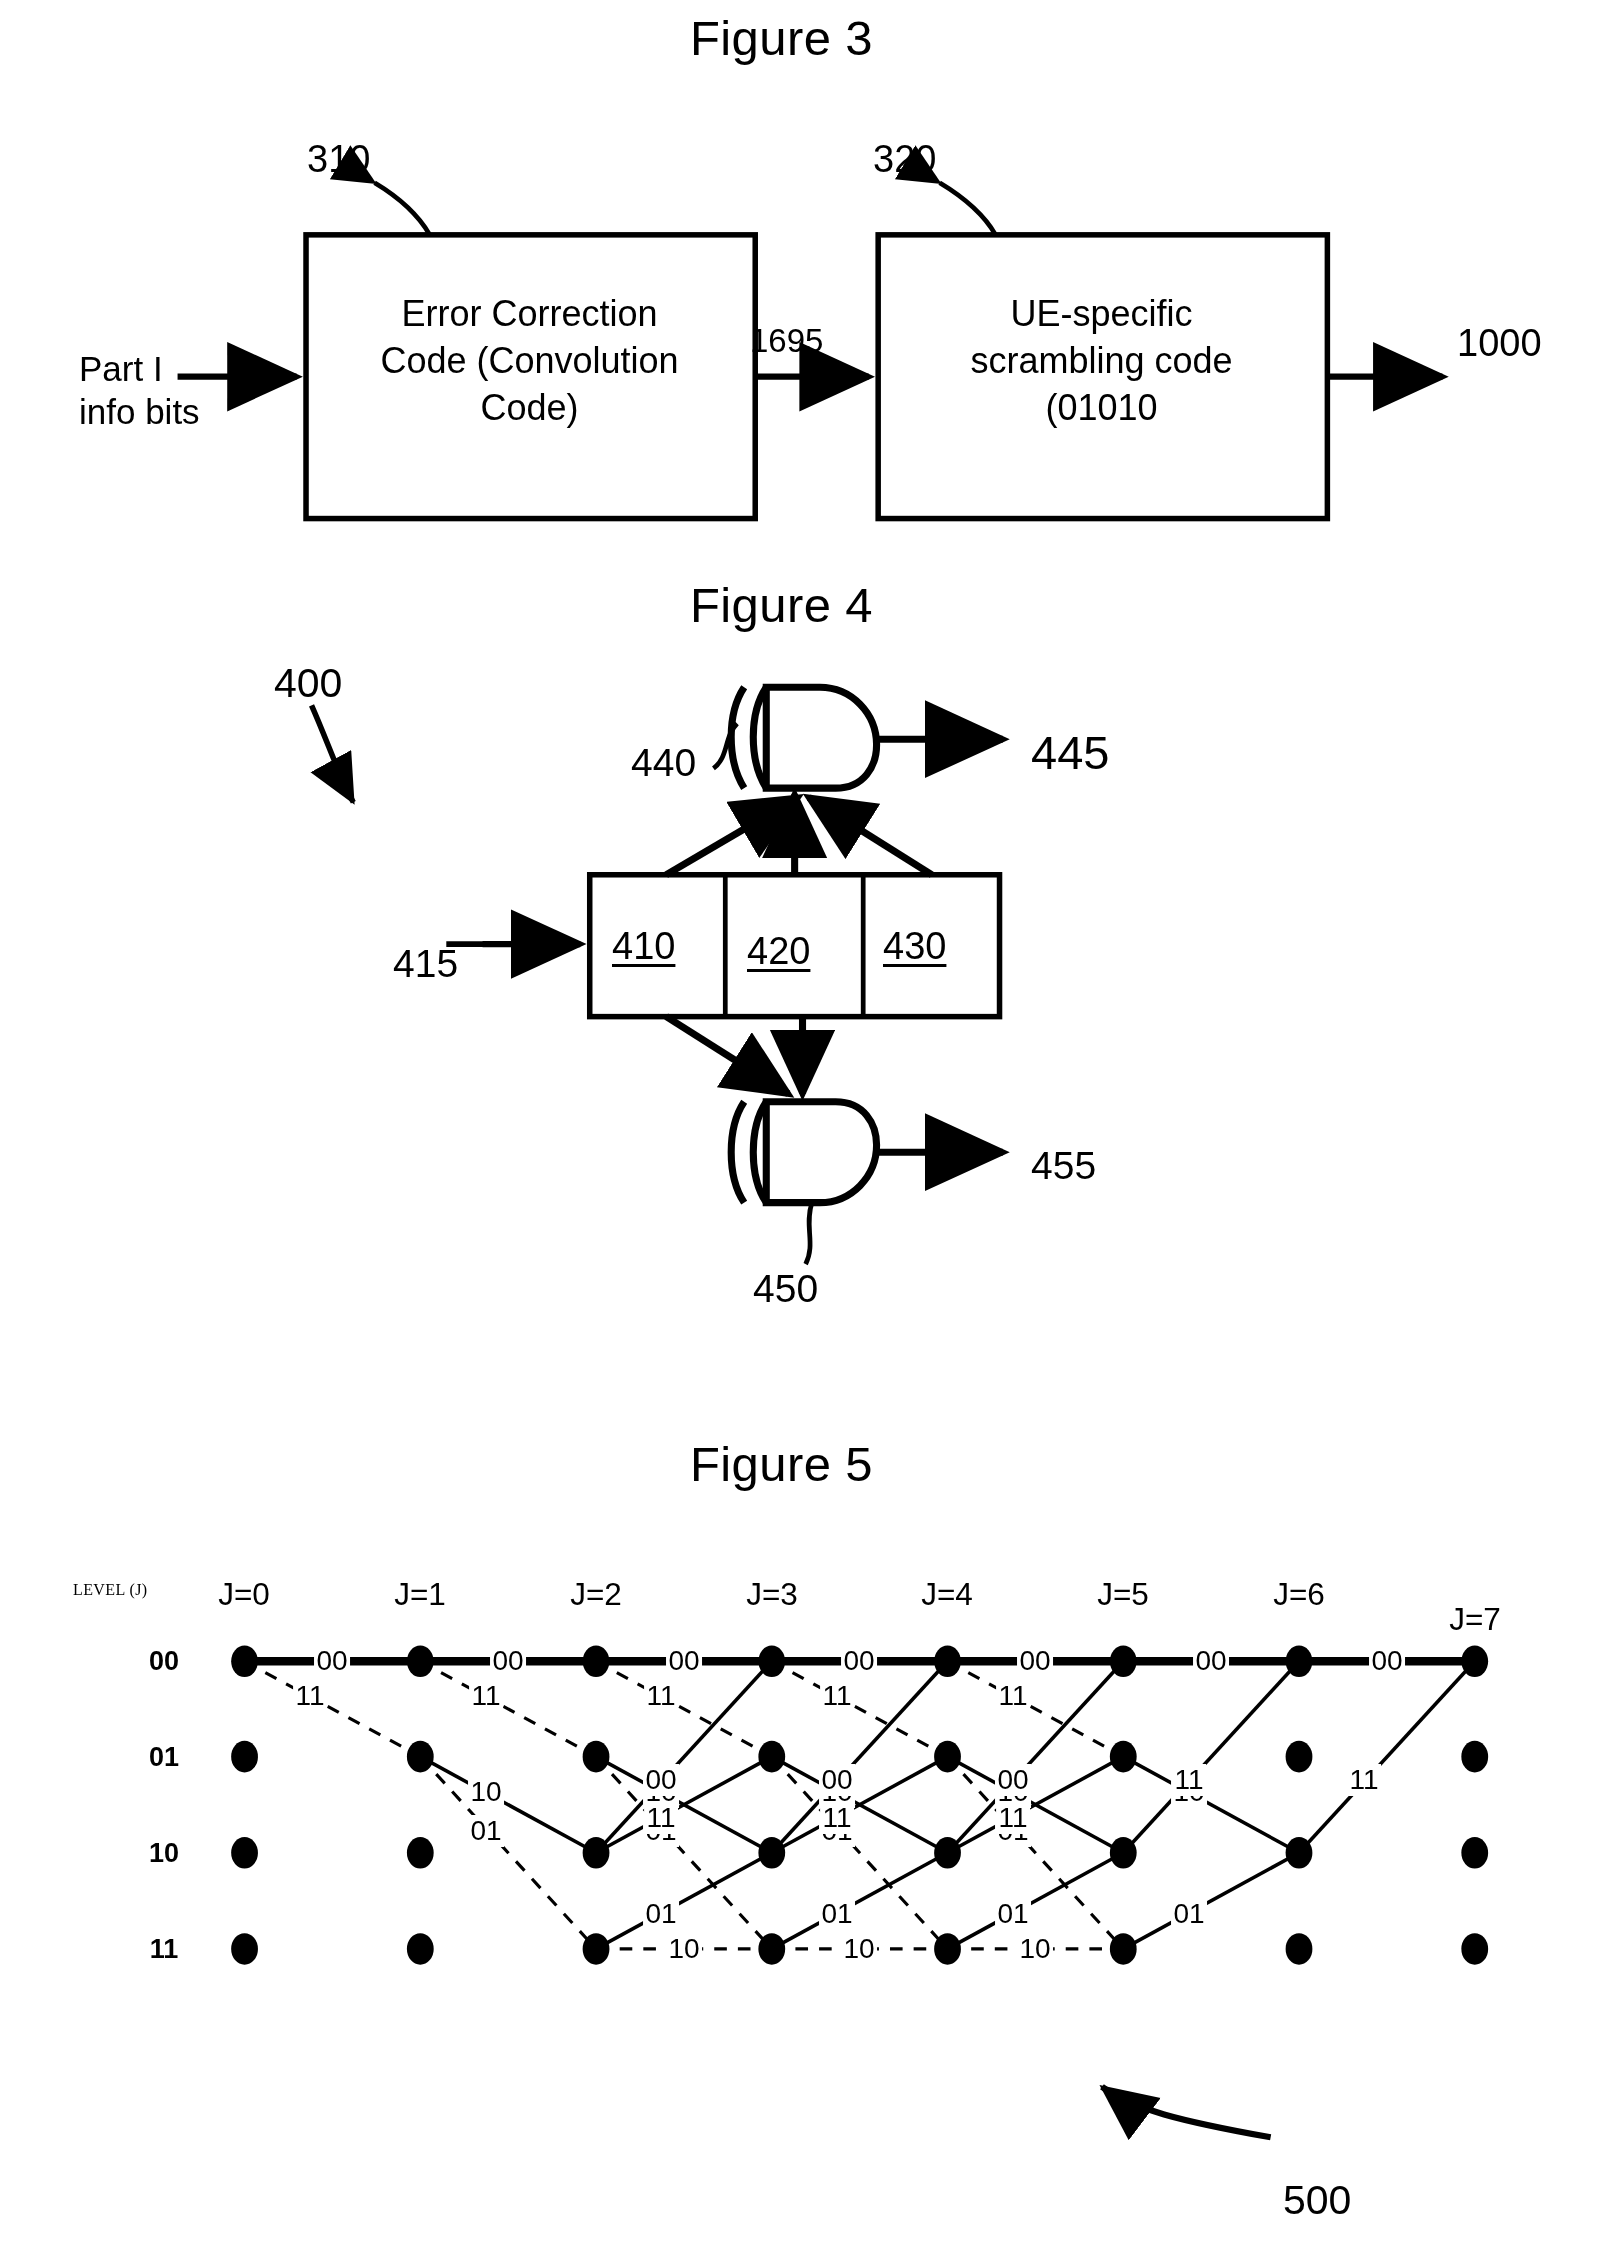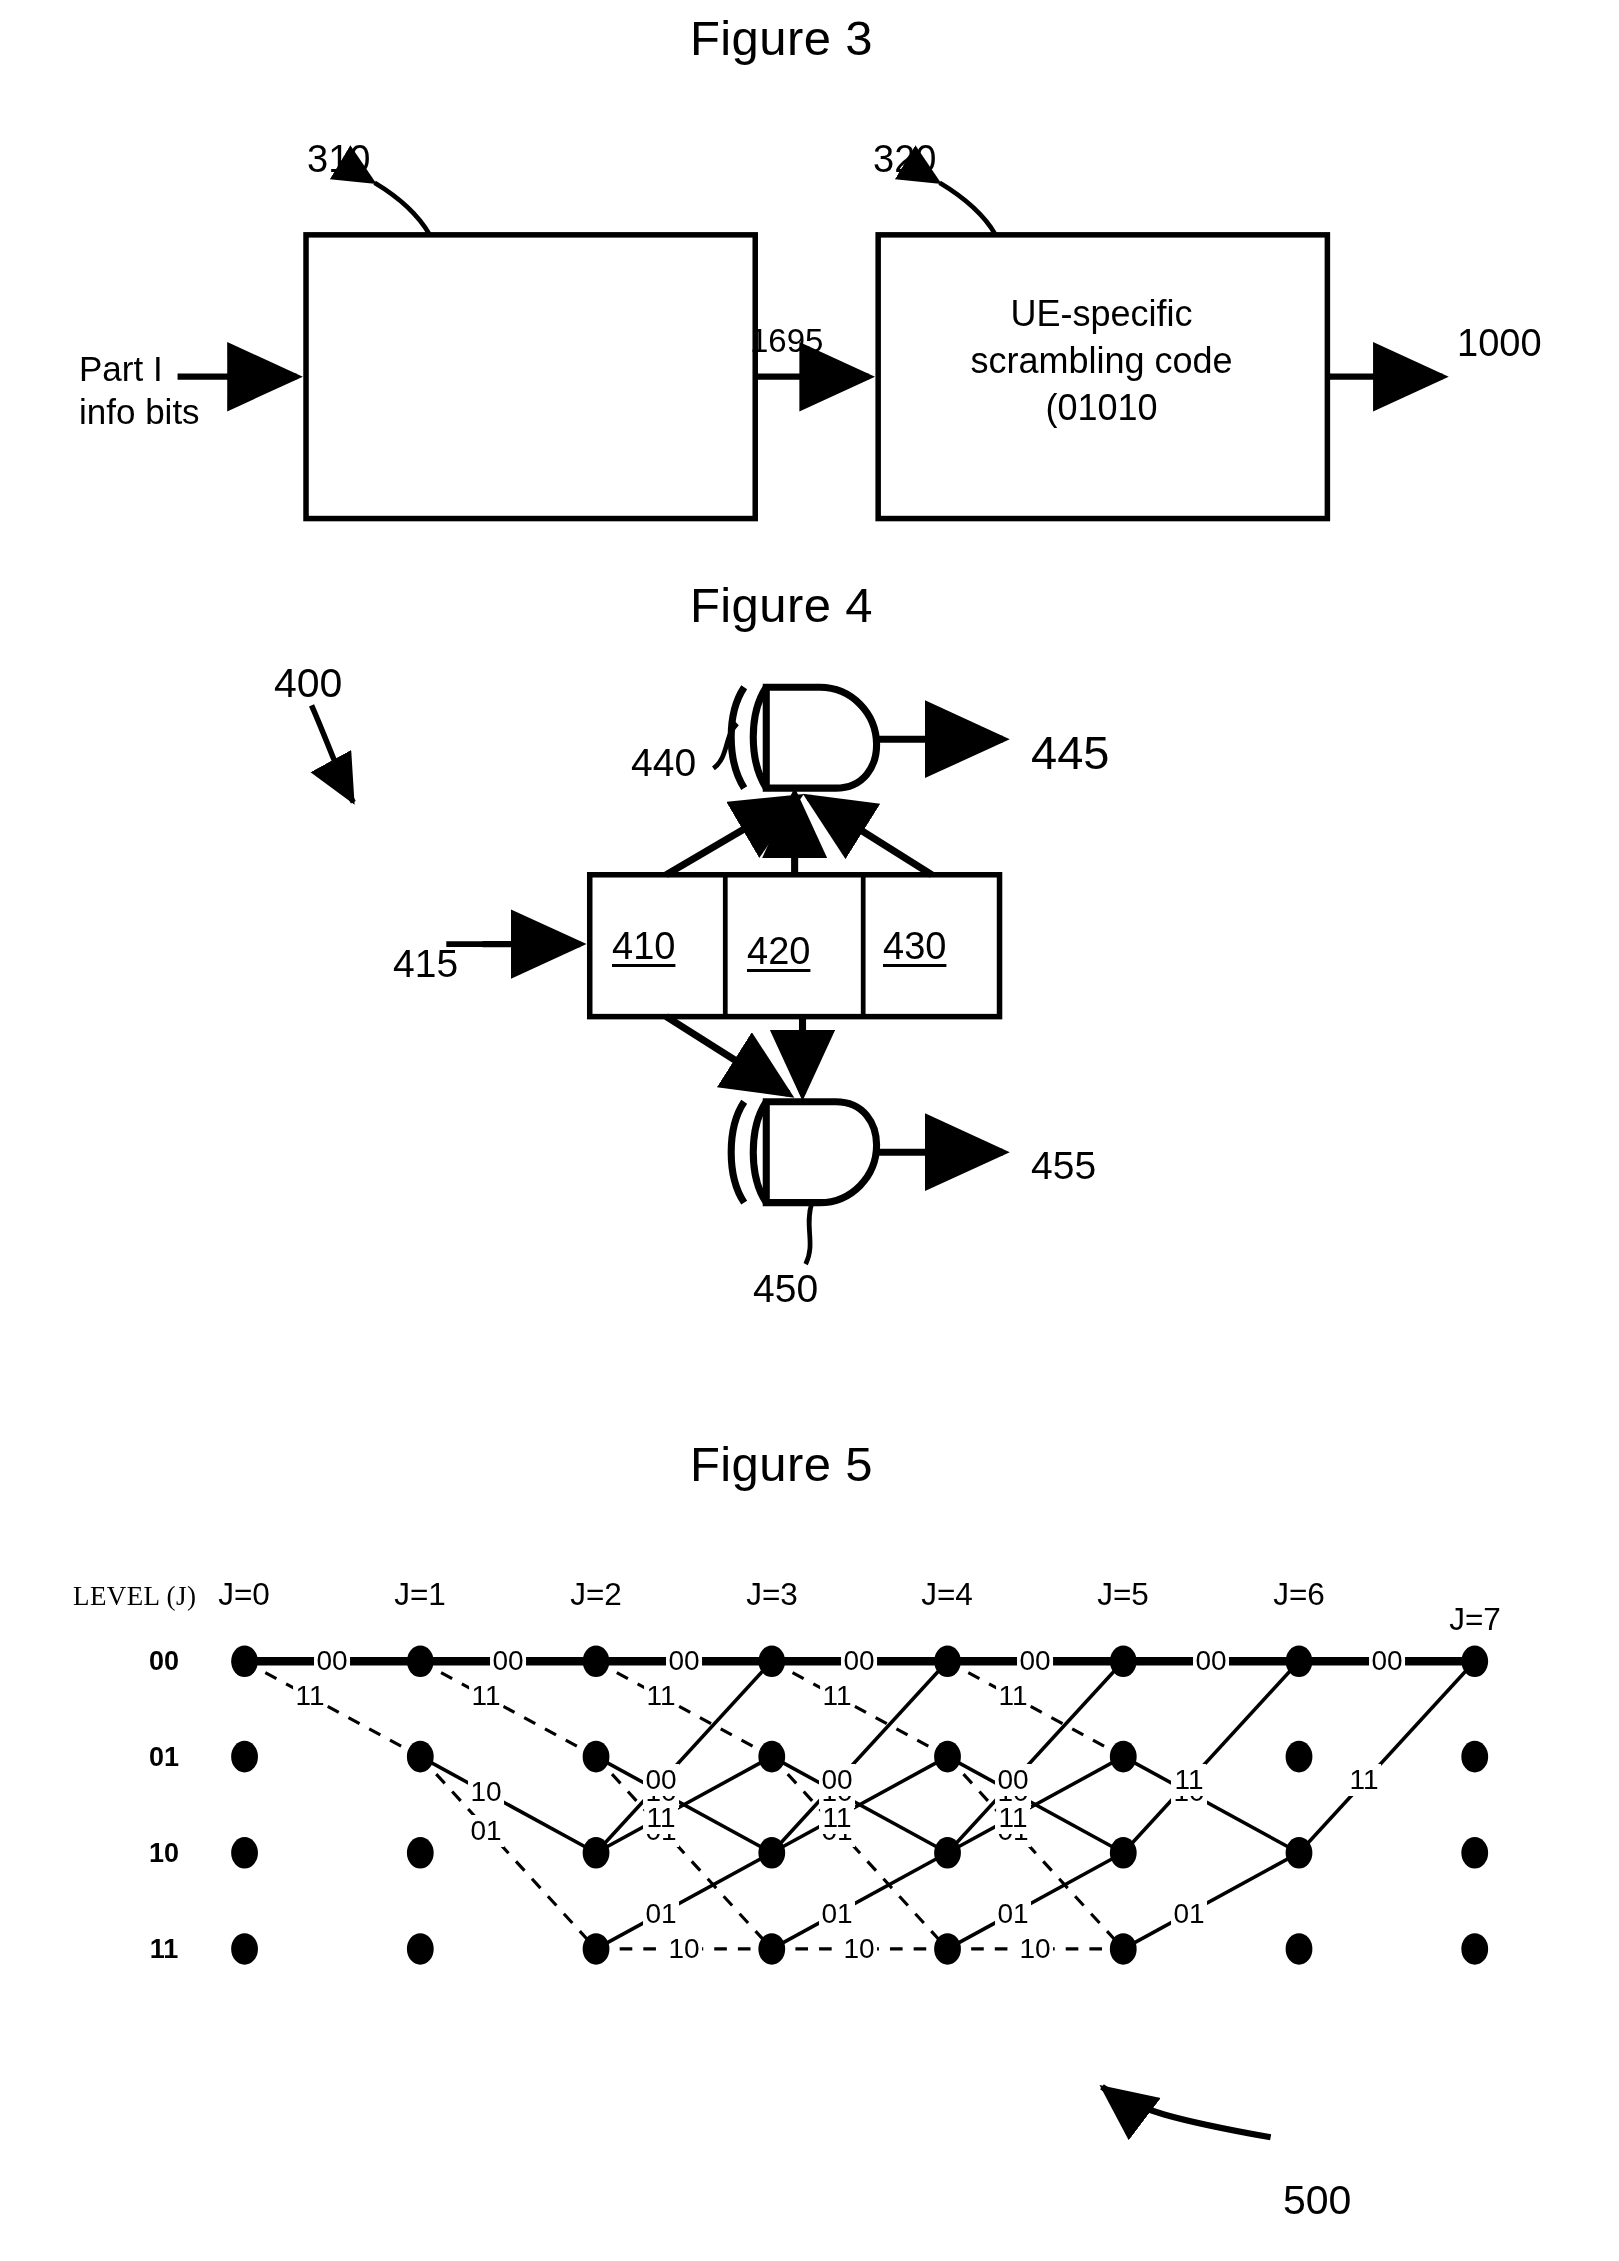--- a/index.html
+++ b/index.html
@@ -91,21 +91,21 @@
     white-space: nowrap;
   }
   #sr410 { left: 612px; top: 925px; }
   #sr420 { left: 747px; top: 924px; margin-top: 6px; }
   #sr430 { left: 883px; top: 925px; }
 
   
   #level-label {
     position: absolute;
     left: 73px; top: 1581px;
-    font-size: 27px;
+    font-size: 16px;
     font-family: "Liberation Serif", serif;
     font-variant: small-caps;
     letter-spacing: 0.4px;
     white-space: nowrap;
   }
   .j-label {
     position: absolute;
     font-size: 31.5px;
     font-weight: 400;
     white-space: nowrap;
@@ -161,20 +161,23 @@
 
     <line x1="225" y1="478" x2="376" y2="478" stroke="#000" stroke-width="8" marker-end="url(#arrowFilled)"></line>
 
     <line x1="958" y1="478" x2="1102" y2="478" stroke="#000" stroke-width="8" marker-end="url(#arrowFilled)"></line>
 
     <line x1="1684" y1="478" x2="1830" y2="478" stroke="#000" stroke-width="8" marker-end="url(#arrowFilled)"></line>
   </svg>
 
   <div class="ref-num" id="ref310">310</div>
   <div class="ref-num" id="ref320">320</div>
+  <div class="blk-text" id="blk310-text">Error Correction
+Code (Convolution
+Code)</div>
   <div class="blk-text" id="blk320-text">UE-specific
 scrambling code
 (01010</div>
   <div class="ref-num" id="ref1101">1695</div>
   <div class="ref-num" id="ref1000">1000</div>
   <div id="partI-label">Part I
 info bits</div>
 
   <div class="fig-title" id="fig4-title">Figure 4</div>
 

